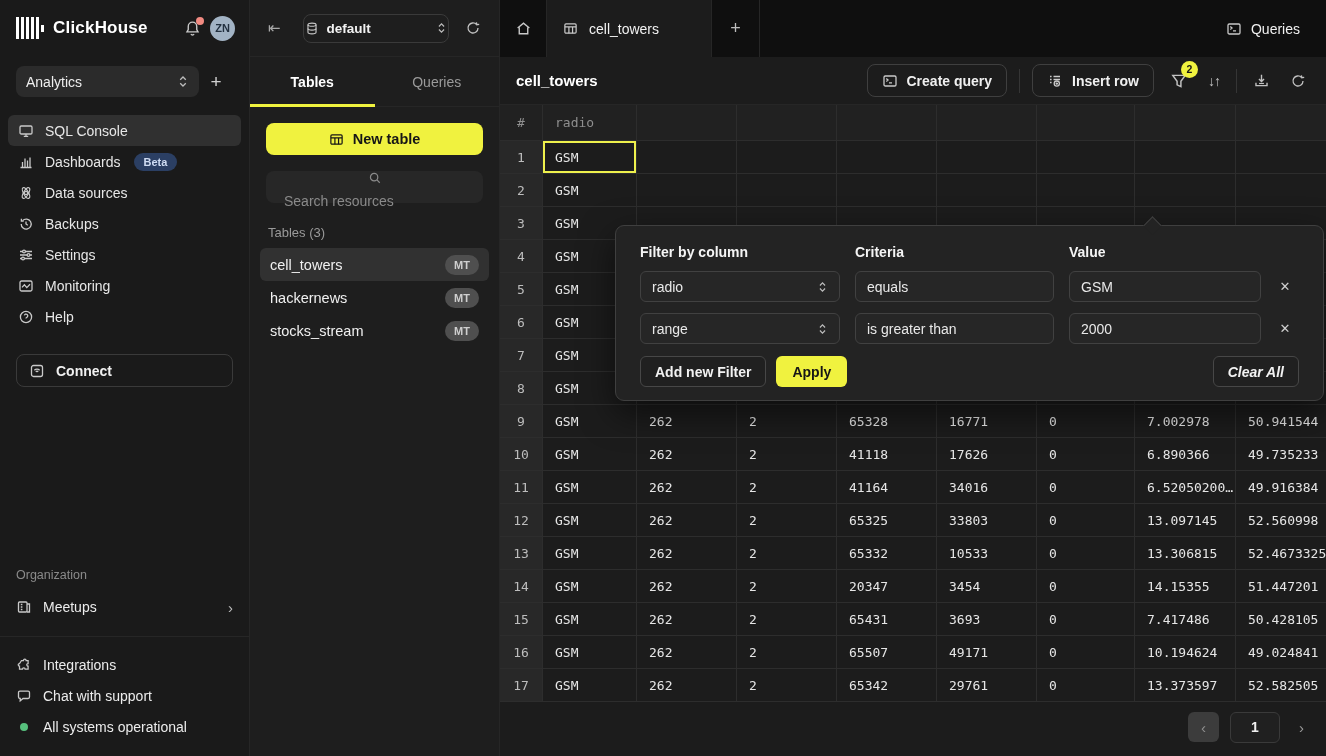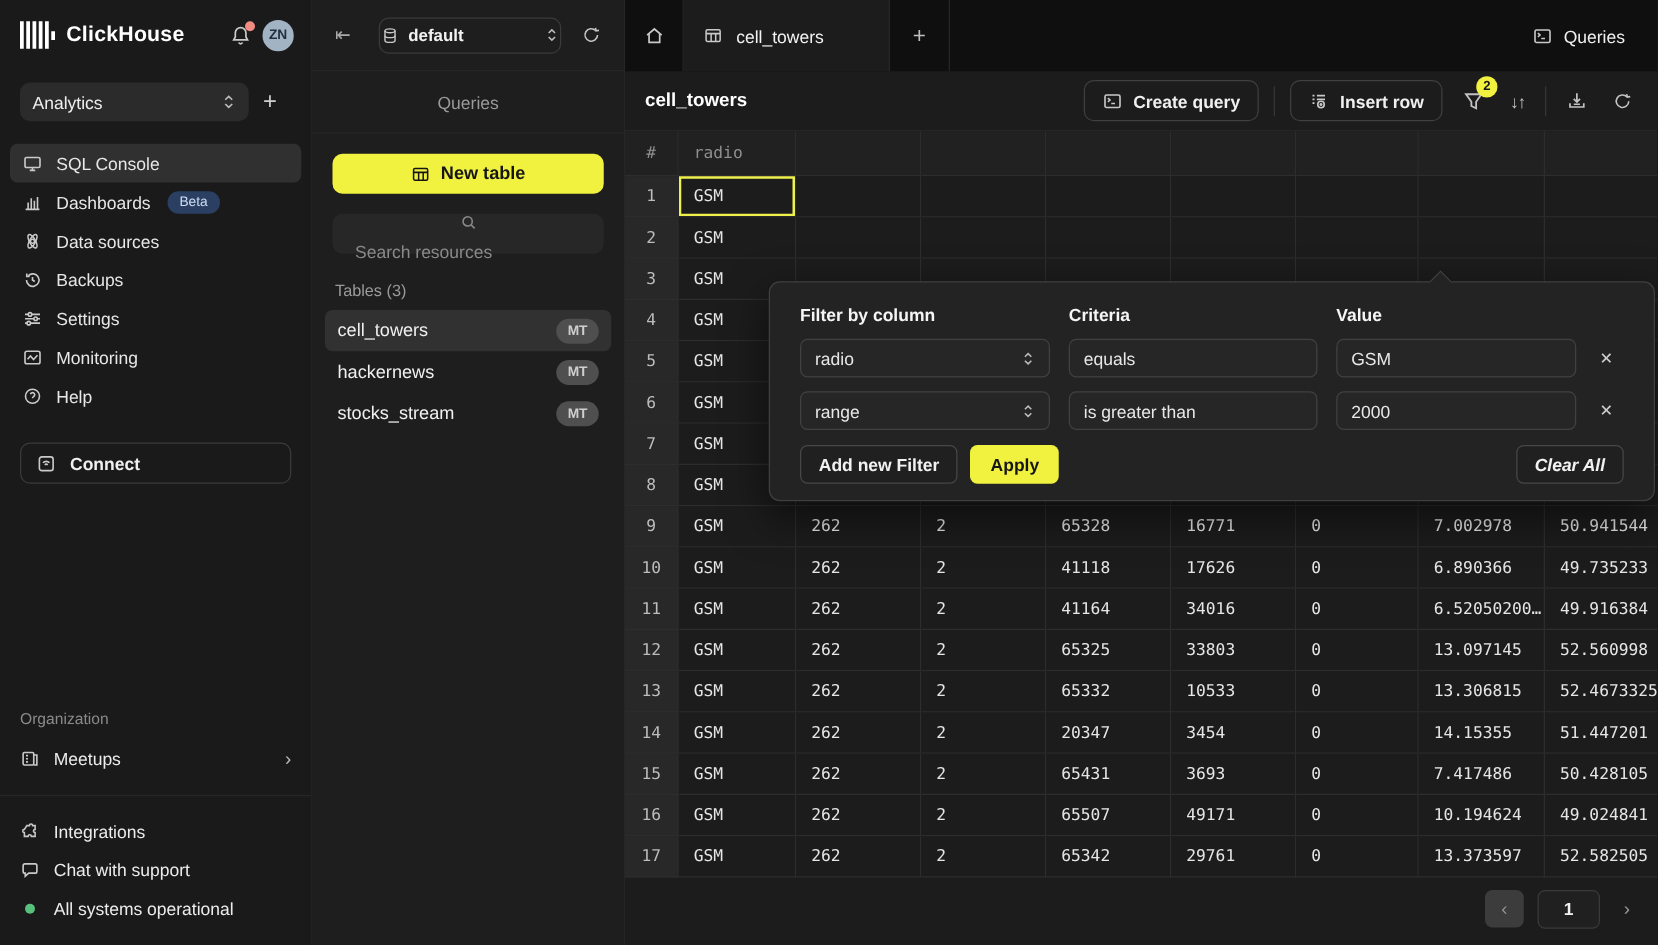--- a/index.html
+++ b/index.html
@@ -36,21 +36,21 @@
   .bell-dot{position:absolute;top:-3px;right:-3px;width:8px;height:8px;border-radius:50%;background:#f28b82;}
   .avatar{width:25px;height:25px;border-radius:50%;background:#a2b3c4;color:#22303f;font-size:11px;font-weight:700;display:flex;align-items:center;justify-content:center;}
   .ws-row{display:flex;align-items:center;padding:10px 16px 14px;}
   .ws-select{flex:1;height:31px;background:#2b2b2b;border-radius:8px;display:flex;align-items:center;padding:0 10px;cursor:pointer;}
   .ws-select span{font-size:14px;color:#eee;}
   .ws-select .chev{margin-left:auto;}
   .ws-plus{width:34px;text-align:center;font-size:19px;color:#cfcfcf;cursor:pointer;}
   .nav{padding:4px 8px;}
   .nav-item{display:flex;align-items:center;gap:11px;height:31px;padding:0 10px;border-radius:6px;color:#e7e7e7;cursor:pointer;}
   .nav-item.active{background:#303030;}
-  .badge-beta{margin-left:2px;background:#2b3f63;color:#cfdcf3;font-size:11px;font-weight:400;padding:3px 10px;border-radius:10px;}
+  .badge-beta{margin-left:2px;background:#2b3f63;color:#cfdcf3;font-size:11px;font-weight:700;padding:3px 10px;border-radius:10px;}
   .connect-btn{margin:18px 16px 0;height:33px;border:1px solid #3a3a3a;border-radius:8px;display:flex;align-items:center;gap:11px;padding:0 12px;color:#f0f0f0;font-weight:600;cursor:pointer;}
   .side-spacer{flex:1;}
   .org-label{padding:0 16px 10px;color:#8a8a8a;font-size:12.5px;}
   .org-item{display:flex;align-items:center;gap:11px;height:30px;padding:0 16px;cursor:pointer;}
   .org-item .chevr{margin-left:auto;color:#bdbdbd;font-size:15px;}
   .side-divider{border-top:1px solid #262626;margin:14px 0 12px;}
   .foot{padding:0 16px 14px;}
   .foot-item{display:flex;align-items:center;gap:11px;height:31px;cursor:pointer;}
   .status-dot{width:8px;height:8px;border-radius:50%;background:#57c07d;margin:0 4px;}
   
@@ -265,20 +265,23 @@
         </svg>
     </div>
     <span class="icon-btn">
       <svg width="16" height="16" viewBox="0 0 16 16" fill="none" stroke="currentColor" stroke-width="1.3">
           <path d="M13 8a5 5 0 1 1-1.4-3.5"></path>
           <path d="M11.4 2.3l.4 2.4 2.4-.4"></path>
         </svg>
     </span>
   </div>
   <div class="exp-tabs">
+    <div class="exp-tab active">
+        <span>Tables</span>
+      </div>
     <div class="exp-tab">
         <span>Queries</span>
       </div>
   </div>
   <div class="exp-body">
     <button class="new-table">
       <svg width="15" height="15" viewBox="0 0 16 16" fill="none" stroke="#161616" stroke-width="1.3">
           <rect x="2" y="3" width="12" height="10" rx="1.2"></rect>
           <path d="M2 6.3h12M6.3 6.3V13M10.2 6.3V13"></path>
         </svg>

